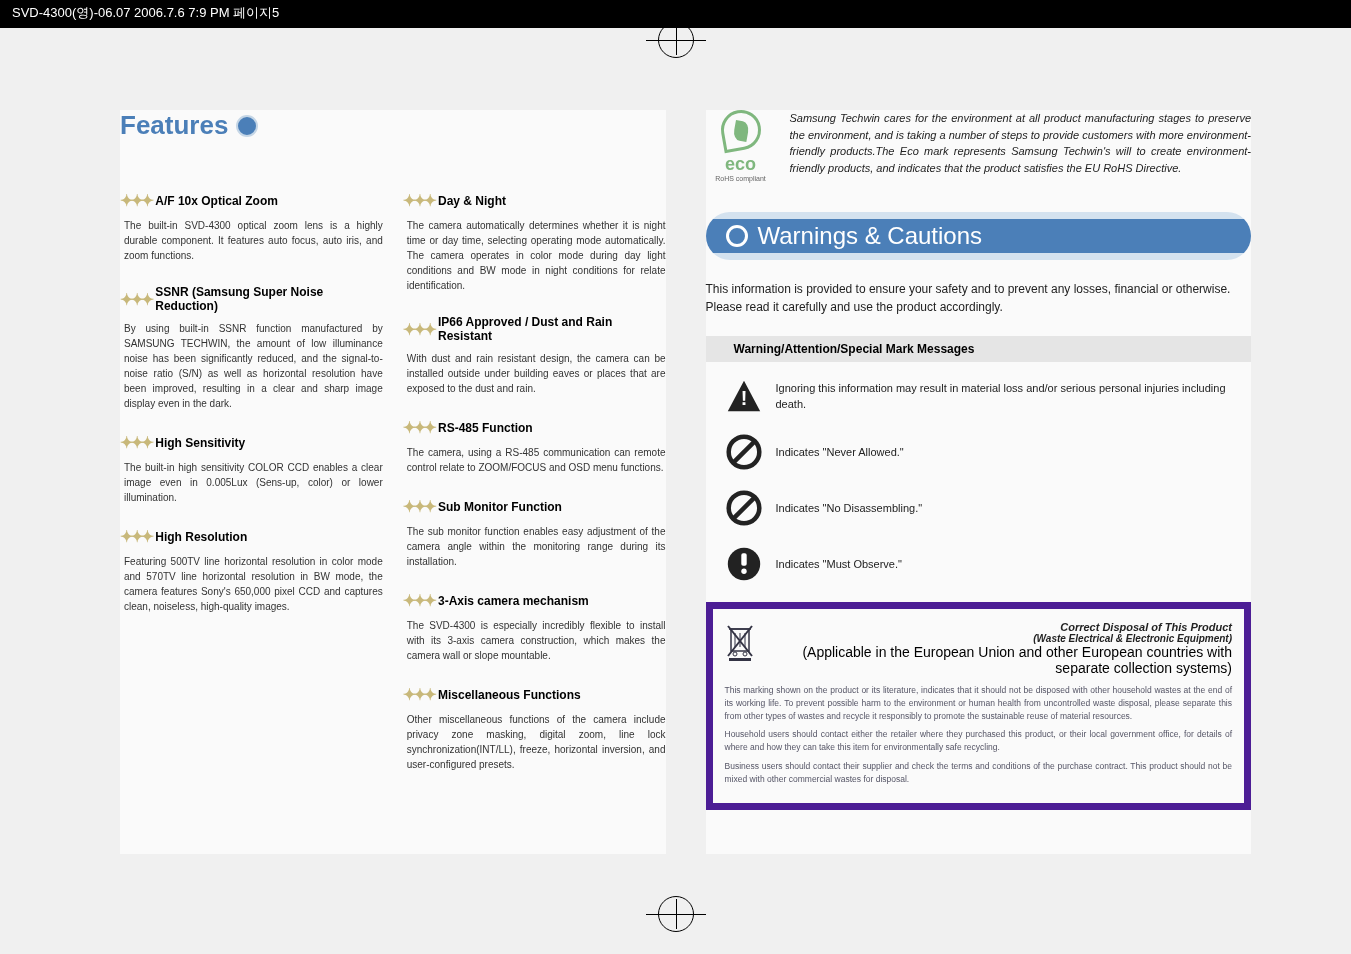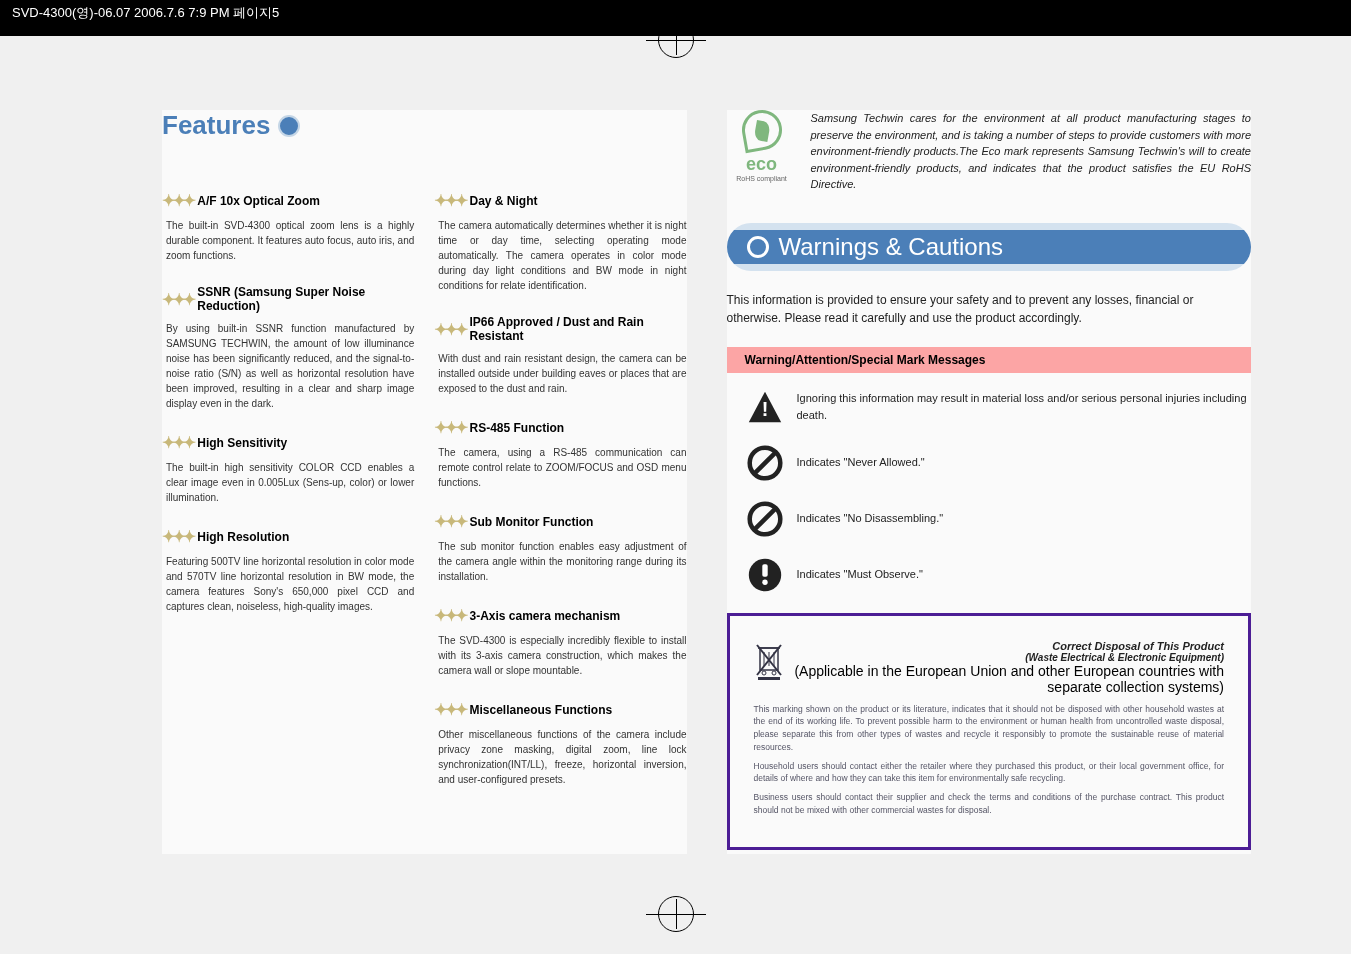--- a/index.html
+++ b/index.html
@@ -10,21 +10,21 @@
     height: 954px;
     position: relative;
     overflow: hidden;
   }
   .header-bar {
     background: #000;
     color: #fff;
     font-size: 13px;
     padding: 4px 12px;
     width: 100%;
-    height: 36px;
+    height: 28px;
   }
   .crop-mark {
     position: absolute;
     top: 10px;
     left: 50%;
     transform: translateX(-50%);
     width: 60px;
     height: 60px;
     pointer-events: none;
   }
@@ -179,22 +179,22 @@
     font-size: 24px;
     font-weight: normal;
   }
   .warn-intro {
     font-size: 12px;
     line-height: 1.5;
     margin-bottom: 20px;
     color: #222;
   }
   .warn-subheader {
-    background: #fca5a5;
-    padding: 6px 18px;
+    background: #e5e5e5;
+    padding: 6px 28px;
     font-size: 12px;
     font-weight: bold;
     margin-bottom: 16px;
   }
   .warn-row {
     display: flex;
     align-items: center;
     gap: 14px;
     margin-bottom: 20px;
     padding-left: 20px;
@@ -207,22 +207,22 @@
     justify-content: center;
   }
   .icon-tri svg, .icon-circ svg, .icon-excl svg { width: 100%; height: 100%; }
   .warn-text {
     font-size: 11px;
     line-height: 1.5;
     color: #222;
   }
 
   .disposal-box {
-    border: 3px solid #4c1d95;
-    padding: 24px;
+    border: 7px solid #4c1d95;
+    padding: 12px;
     margin-top: 10px;
   }
   .disposal-head { display: flex; gap: 10px; margin-bottom: 8px; align-items: flex-start; }
   .bin-icon { width: 30px; flex-shrink: 0; }
   .disposal-title {
     font-size: 11px;
     font-weight: bold;
     font-style: italic;
     text-align: right;
     flex: 1;
@@ -249,21 +249,21 @@
 
 <div class="crop-mark">
     <div class="crop-circle"></div>
   </div>
 <div class="crop-mark-bottom">
     <div class="crop-circle"></div>
   </div>
 
 <div class="main-content">
 
-  <div class="left-page" style="flex-direction:column;margin-left:42px;">
+  <div class="left-page" style="flex-direction:column;">
     <div class="features-title">
       <span>Features</span>
       <span class="title-dot"></span>
     </div>
     <div style="display:flex; gap:20px;">
       <div class="left-col">
         <div class="feature-block">
           <div class="feature-heading">
               <span class="sparkle">✦✦✦</span>
               <span>A/F 10x Optical Zoom</span>

